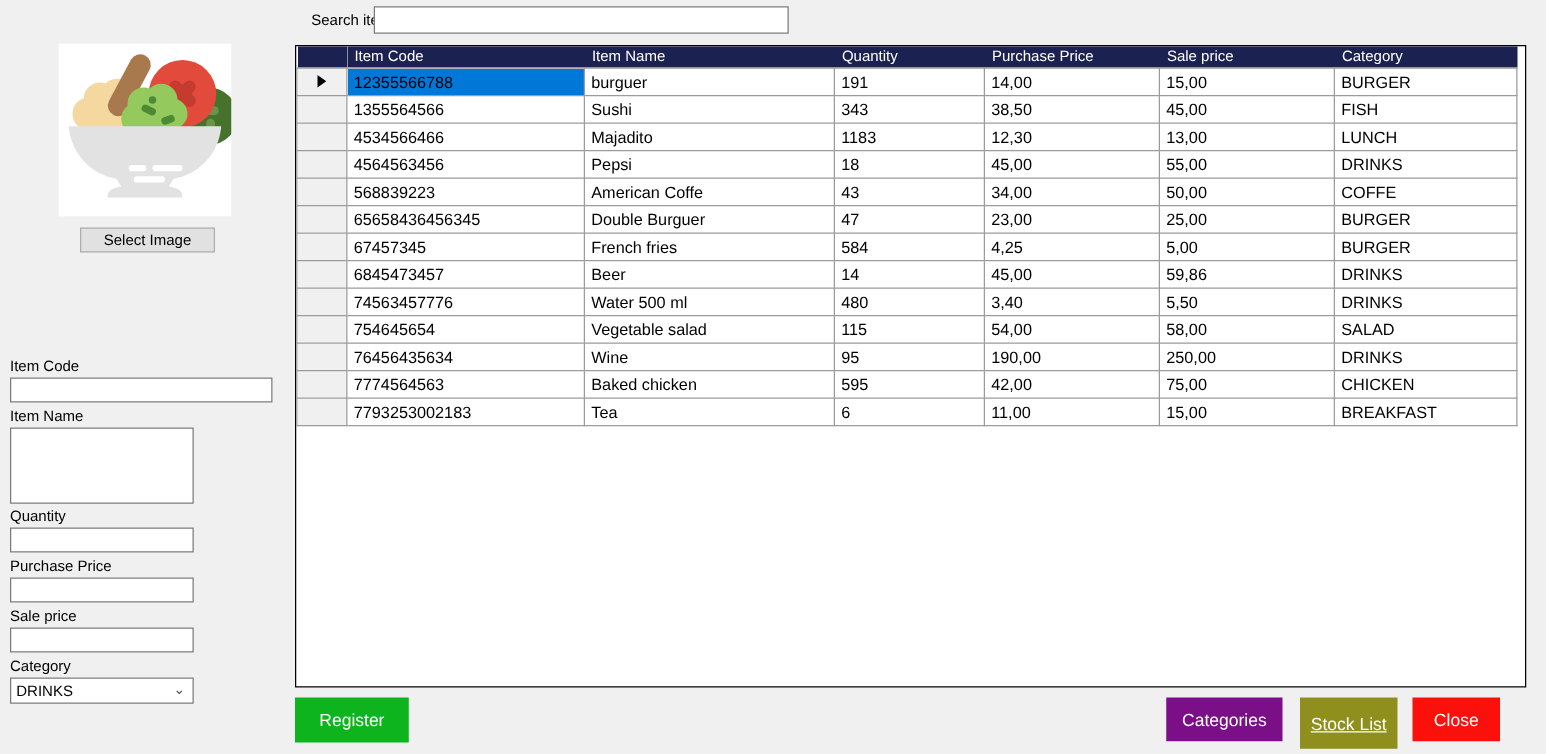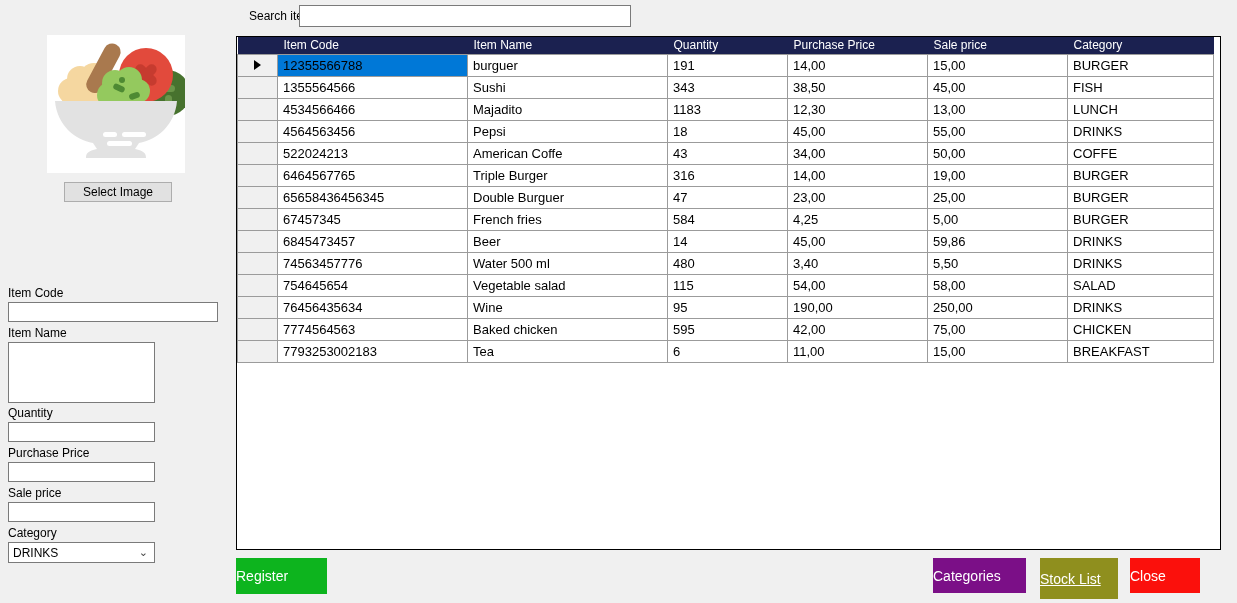--- a/index.html
+++ b/index.html
@@ -77,21 +77,21 @@
   .arrow {
     display: inline-block; width: 0; height: 0;
     border-left: 7px solid #000;
     border-top: 5px solid transparent;
     border-bottom: 5px solid transparent;
   }
   
   .action-btn {
     position: absolute; top: 558px; border: none;
     color: #fff; font: 14px "Liberation Sans", sans-serif;
-    text-align: left; cursor: pointer;
+    text-align: center; cursor: pointer;
   }
   .btn-register  { left: 236px;  width: 91px; height: 36px; background: var(--btn-register); }
   .btn-categories{ left: 933px;  width: 93px; height: 35px; background: var(--btn-categories); }
   .btn-stock     { left: 1040px; width: 78px; height: 41px; background: var(--btn-stock); text-decoration: underline; }
   .btn-close     { left: 1130px; width: 70px; height: 35px; background: var(--btn-close); }
 </style>
 </head>
 <body>
 
 <div class="image-box">
@@ -216,35 +216,26 @@
           <td class="rowhdr"></td>
           <td>4564563456</td>
           <td>Pepsi</td>
           <td>18</td>
           <td>45,00</td>
           <td>55,00</td>
           <td>DRINKS</td>
         </tr>
         <tr>
           <td class="rowhdr"></td>
-          <td>522024213</td>
+          <td>568839223</td>
           <td>American Coffe</td>
           <td>43</td>
           <td>34,00</td>
           <td>50,00</td>
           <td>COFFE</td>
-        </tr>
-        <tr>
-          <td class="rowhdr"></td>
-          <td>6464567765</td>
-          <td>Triple Burger</td>
-          <td>316</td>
-          <td>14,00</td>
-          <td>19,00</td>
-          <td>BURGER</td>
         </tr>
         <tr>
           <td class="rowhdr"></td>
           <td>65658436456345</td>
           <td>Double Burguer</td>
           <td>47</td>
           <td>23,00</td>
           <td>25,00</td>
           <td>BURGER</td>
         </tr>

